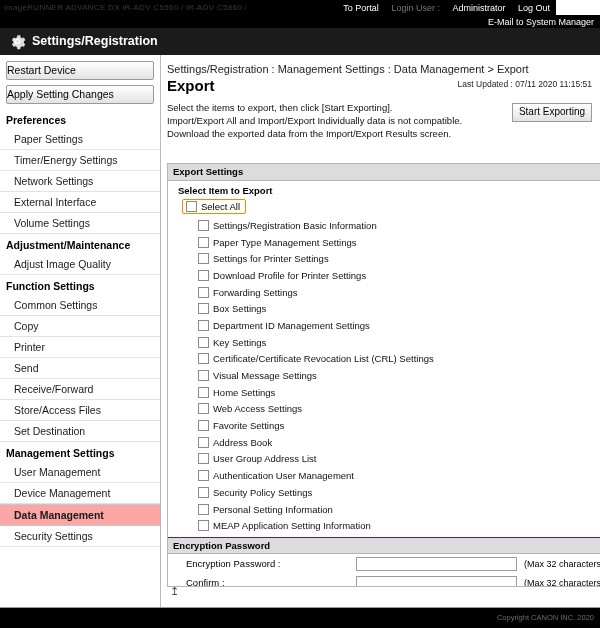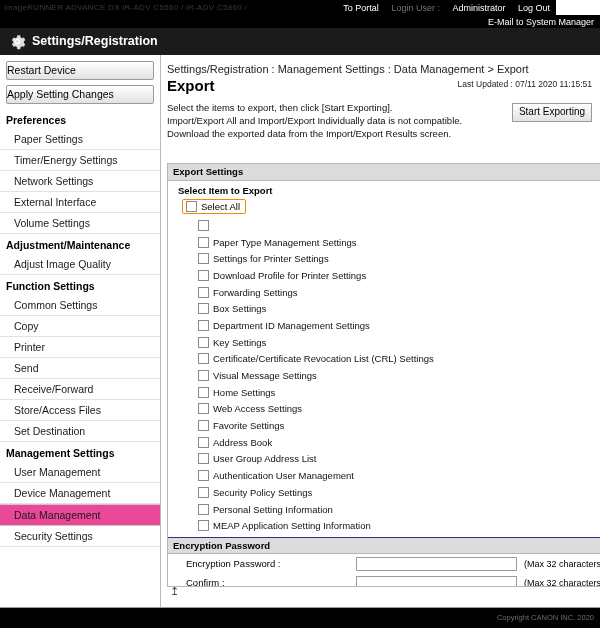--- a/index.html
+++ b/index.html
@@ -123,24 +123,24 @@
     color: #000;
   }
   .nav-item {
     font-size: 10.5px;
     padding: 4px 0 4px 14px;
     color: #1a1a1a;
     border-bottom: 1px solid #e2e2e2;
     cursor: pointer;
   }
   .nav-item.selected {
-    background: #ec4899;
+    background: #fca5a5;
     border-top: 1px solid #c8c8c8;
     border-bottom: 1px solid #c8c8c8;
-    font-weight: normal;
+    font-weight: bold;
   }
 
   
   .content {
     position: absolute;
     top: 55px; left: 161px;
     width: 439px;
     height: 552px;
     background: #ffffff;
   }
@@ -385,20 +385,21 @@
       <div class="sub-head">Select Item to Export</div>
 
       <div class="selectall-row">
         <span class="cbx"></span>
         <span class="lbl">Select All</span>
       </div>
 
       <div class="items">
         <div class="item">
             <span class="cbx"></span>
+            <span class="lbl">Settings/Registration Basic Information</span>
           </div>
         <div class="item">
             <span class="cbx"></span>
             <span class="lbl">Paper Type Management Settings</span>
           </div>
         <div class="item">
             <span class="cbx"></span>
             <span class="lbl">Settings for Printer Settings</span>
           </div>
         <div class="item">

